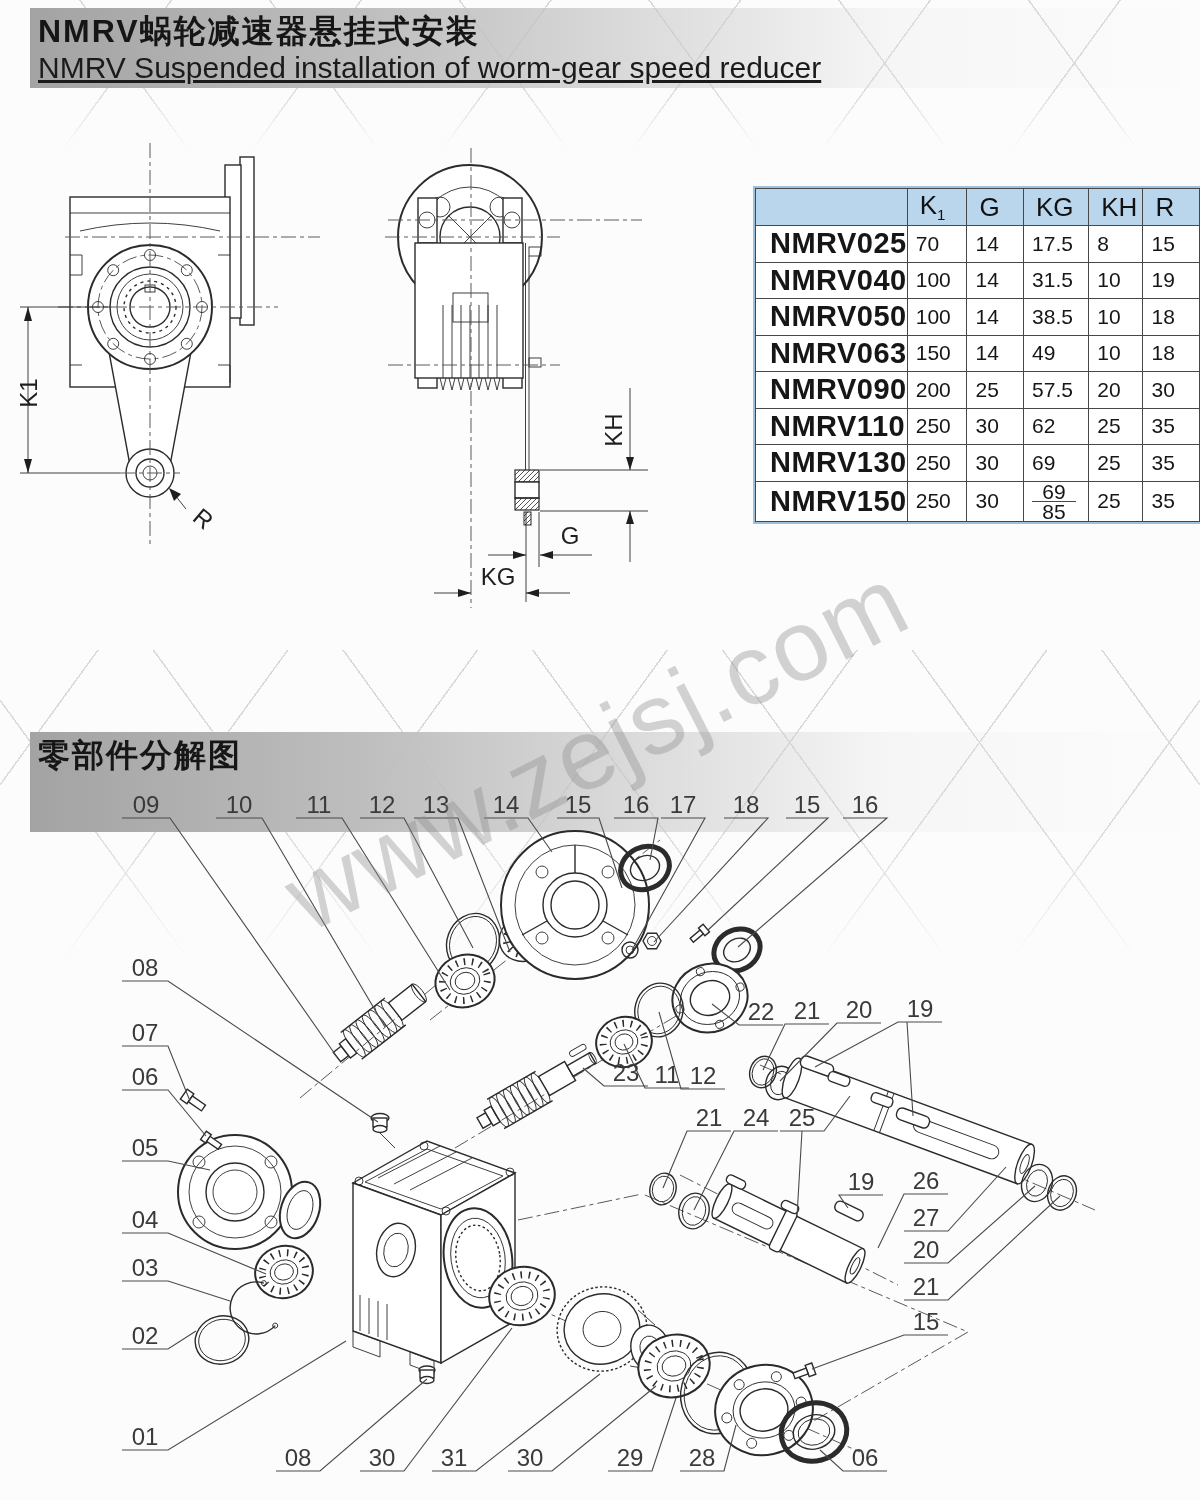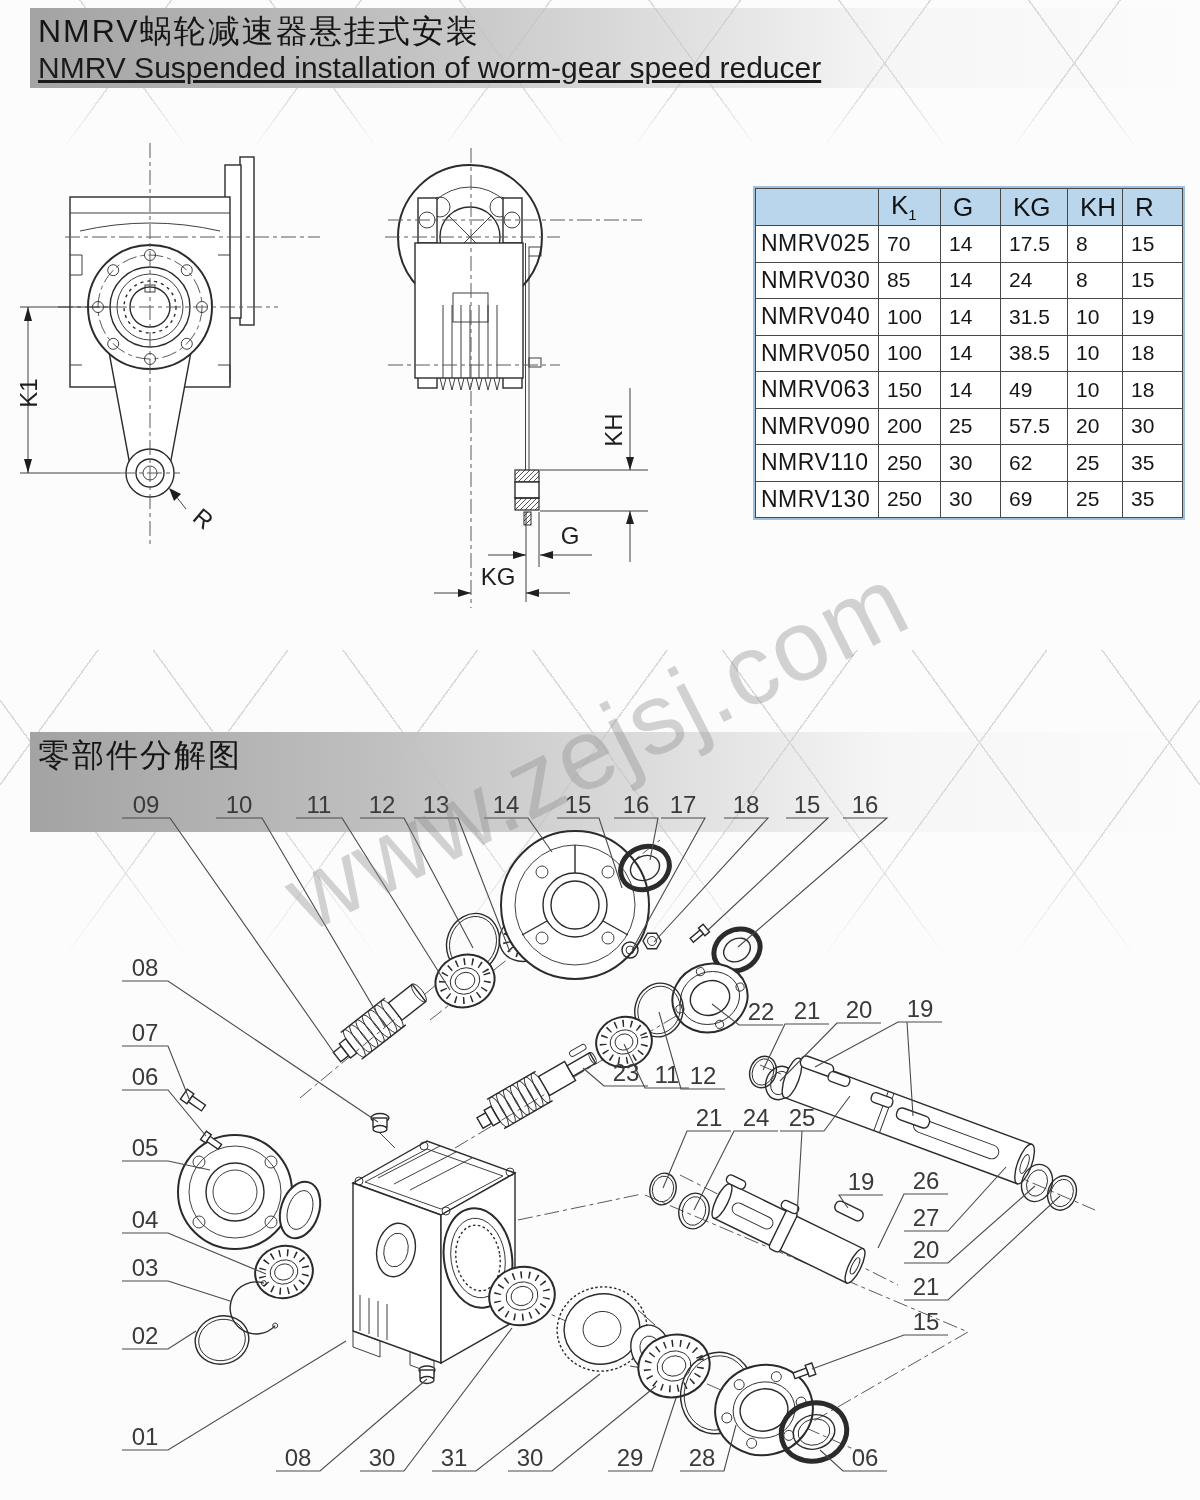--- a/index.html
+++ b/index.html
@@ -12,30 +12,30 @@
       linear-gradient(to bottom, rgba(255,255,255,0) 0 55%, #fcfcfc 100%),
       repeating-linear-gradient(54deg, transparent 0 152px, #dadada 152px 153.5px),
       repeating-linear-gradient(-54deg, transparent 0 152px, #dadada 152px 153.5px);}
   #lat1{top:0;height:150px;}
   #lat2{top:650px;height:310px;}
 
   .bar{position:absolute;left:30px;width:1150px;
     background:linear-gradient(to right,#a3a3a3 0%,#bfbfbf 30%,rgba(228,228,228,0.25) 75%,rgba(240,240,240,0.05) 100%);}
   #bar1{top:8px;height:80px;}
   #bar2{top:732px;height:100px;}
-  .bar .zh{font-size:32px;color:#161616;padding:4px 0 0 8px;letter-spacing:2px;line-height:38px;font-weight:400;}
+  .bar .zh{font-size:32px;color:#161616;padding:4px 0 0 8px;letter-spacing:2px;line-height:38px;font-weight:700;}
   .bar .en{font-size:30px;color:#1b1b1b;padding:0 0 0 8px;line-height:36px;text-decoration:underline;}
 
   
   #spec{position:absolute;left:755px;top:188px;border-collapse:collapse;table-layout:fixed;
         outline:2px solid #9cc0de;background:#fff;}
   #spec td,#spec th{border:1.5px solid #474747;padding:0;vertical-align:middle;overflow:hidden;}
   #spec th{background:#bad6ec;font-size:26px;font-weight:normal;color:#111;height:36px;text-align:left;padding-left:12px;}
   #spec td{font-size:21px;color:#161616;height:35.5px;padding-left:8px;text-align:left;}
-  #spec td.model{font-size:23px;padding-left:5px;letter-spacing:0.5px;}
+  #spec td.model{font-size:29px;padding-left:14px;letter-spacing:0.5px;font-weight:bold;}
   #spec sub{font-size:15px;}
   .frac span{display:block;width:44px;text-align:center;line-height:19px;}
   .frac span:first-child{border-bottom:1.5px solid #474747;}
 
   svg{position:absolute;overflow:visible;}
   .s{stroke:#2b2b2b;fill:none;stroke-width:1.4;}
   .sf{fill:#fff;stroke:#2b2b2b;stroke-width:1.4;}
   .sf2{fill:#fff;stroke:#2b2b2b;stroke-width:2;}
   .thin{stroke-width:0.9;}
   .dots{stroke-dasharray:1.5 6.5;stroke-width:7;}
@@ -188,28 +188,20 @@
     </tr>
     <tr>
           <td class="model">NMRV025</td>
           <td>70</td>
           <td>14</td>
           <td>17.5</td>
           <td>8</td>
           <td>15</td>
         </tr>
     <tr>
-          <td class="model">NMRV030</td>
-          <td>85</td>
-          <td>14</td>
-          <td>24</td>
-          <td>8</td>
-          <td>15</td>
-        </tr>
-    <tr>
           <td class="model">NMRV040</td>
           <td>100</td>
           <td>14</td>
           <td>31.5</td>
           <td>10</td>
           <td>19</td>
         </tr>
     <tr>
           <td class="model">NMRV050</td>
           <td>100</td>
@@ -243,20 +235,33 @@
           <td>35</td>
         </tr>
     <tr>
           <td class="model">NMRV130</td>
           <td>250</td>
           <td>30</td>
           <td>69</td>
           <td>25</td>
           <td>35</td>
         </tr>
+    <tr>
+      <td class="model">NMRV150</td>
+      <td>250</td>
+      <td>30</td>
+      <td>
+            <div class="frac">
+              <span>69</span>
+              <span>85</span>
+            </div>
+          </td>
+      <td>25</td>
+      <td>35</td>
+    </tr>
   </tbody>
     </table>
 
   <div class="bar" id="bar2">
     <div class="zh">零部件分解图</div>
   </div>
 
   <svg style="left:60px;top:780px;" width="1120" height="720" viewBox="0 0 1120 720">
 
     <g>

